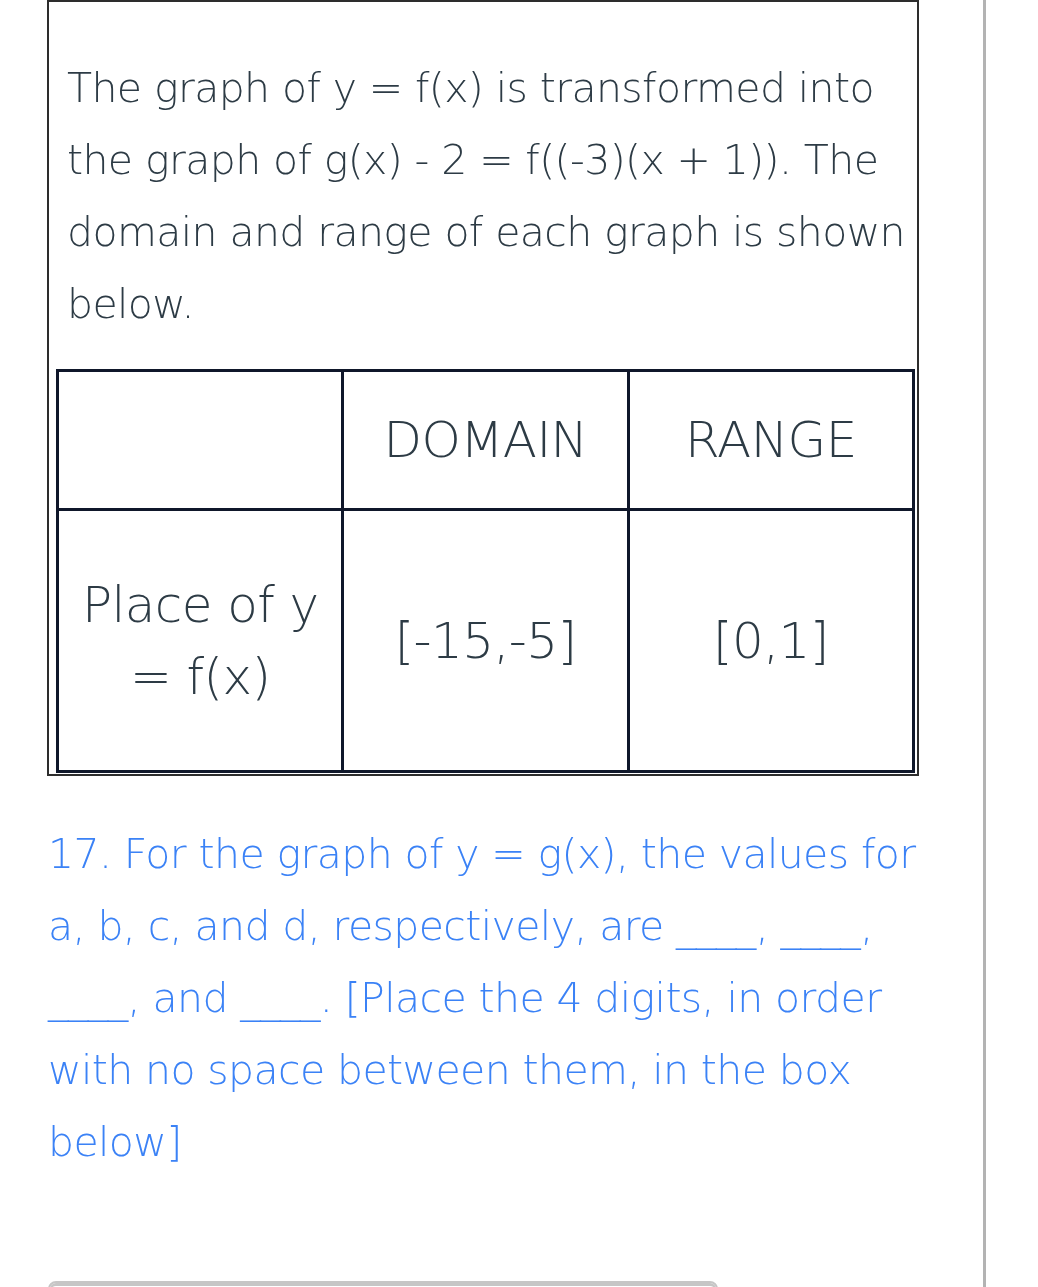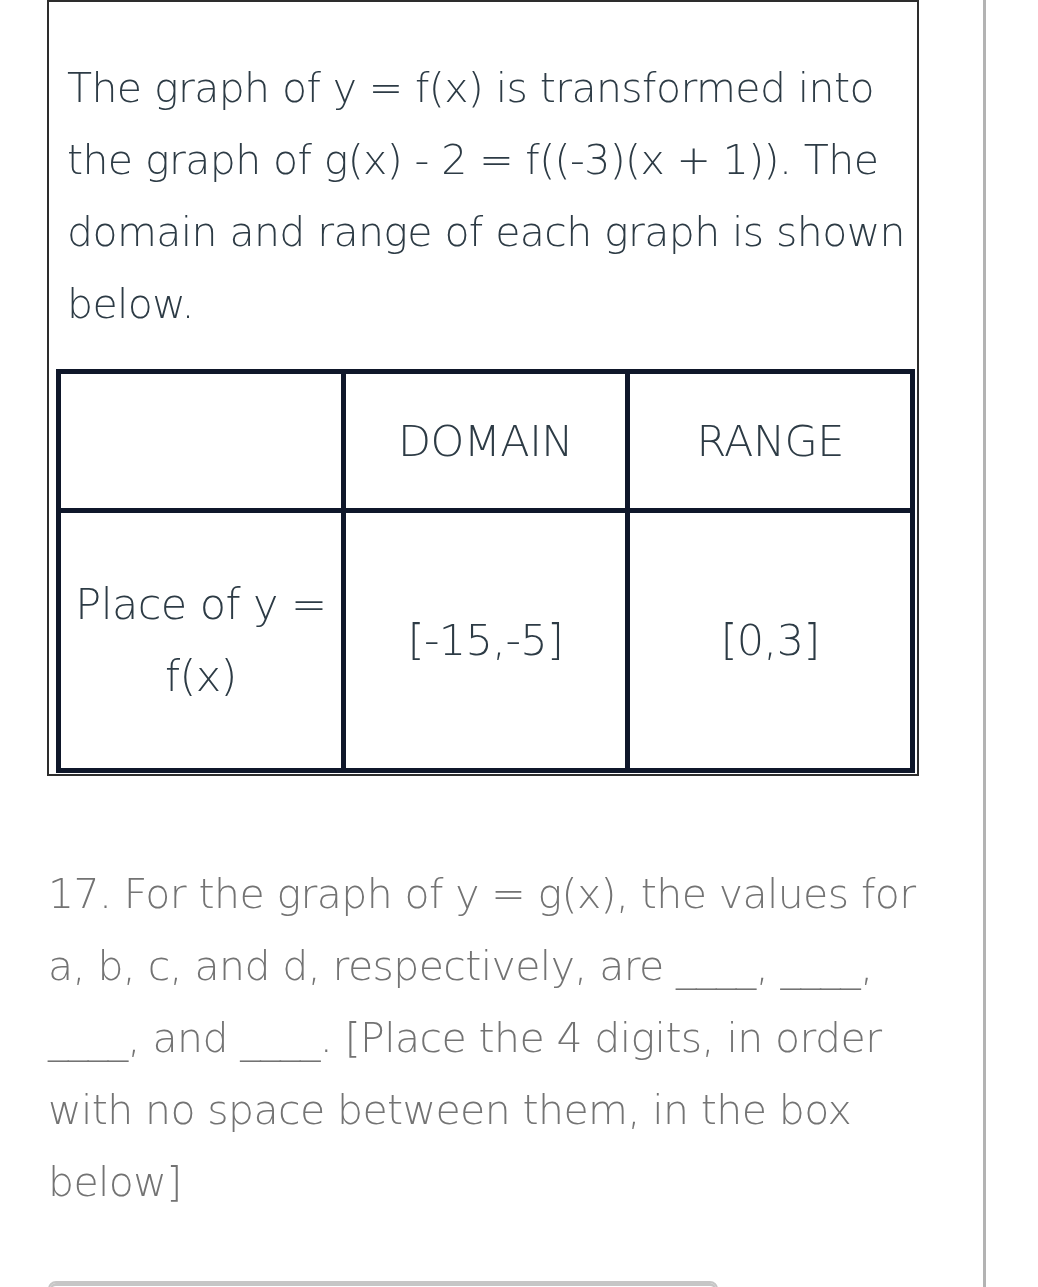--- a/index.html
+++ b/index.html
@@ -49,47 +49,47 @@
     position: absolute;
     left: 7px;
     top: 367px;
     width: 859px;
     height: 404px;
     border-collapse: collapse;
     border: 3px solid #2d2d2d;
     table-layout: fixed;
   }
   .data-table td, .data-table th {
-    border: 5px solid #0f172a;
+    border: 3px solid #0f172a;
     text-align: center;
     vertical-align: middle;
     font-weight: 300;
-    font-size: 43px;
+    font-size: 50px;
     line-height: 72px;
     padding: 0 6px;
     color: #2d3b45;
     letter-spacing: -0.6px;
   }
   .data-table th { font-weight: 300; }
   .col-label { width: 281px; }
   .col-domain { width: 281px; }
   .col-range { width: 281px; }
   .row-head { height: 82px; }
   .row-body { height: 154px; }
   .question {
     position: absolute;
     left: 48px;
-    top: 858px;
+    top: 818px;
     width: 880px;
     font-size: 41px;
     font-weight: 300;
     line-height: 72px;
     letter-spacing: -0.6px;
     margin: 0;
-    color: #737373;
+    color: #3b82f6;
   }
   .answer-box {
     position: absolute;
     left: 48px;
     top: 1281px;
     width: 670px;
     height: 40px;
     border: 2px solid #c6c6c6;
     border-radius: 8px;
     background: #ffffff;
@@ -113,21 +113,21 @@
     </colgroup>
     <tbody>
         <tr class="row-head">
       <th></th>
       <th>DOMAIN</th>
       <th>RANGE</th>
     </tr>
     <tr class="row-body">
       <td>Place of y = f(x)</td>
       <td>[-15,-5]</td>
-      <td>[0,3]</td>
+      <td>[0,1]</td>
     </tr>
   </tbody>
     </table>
 </div>
 
 <p class="question">17. For the graph of y = g(x), the values for a, b, c, and d, respectively, are ____, ____, ____, and ____. [Place the 4 digits, in order with no space between them, in the box below]</p>
 
 <input class="answer-box" type="text" value="" style="">
 
 </body></html>

